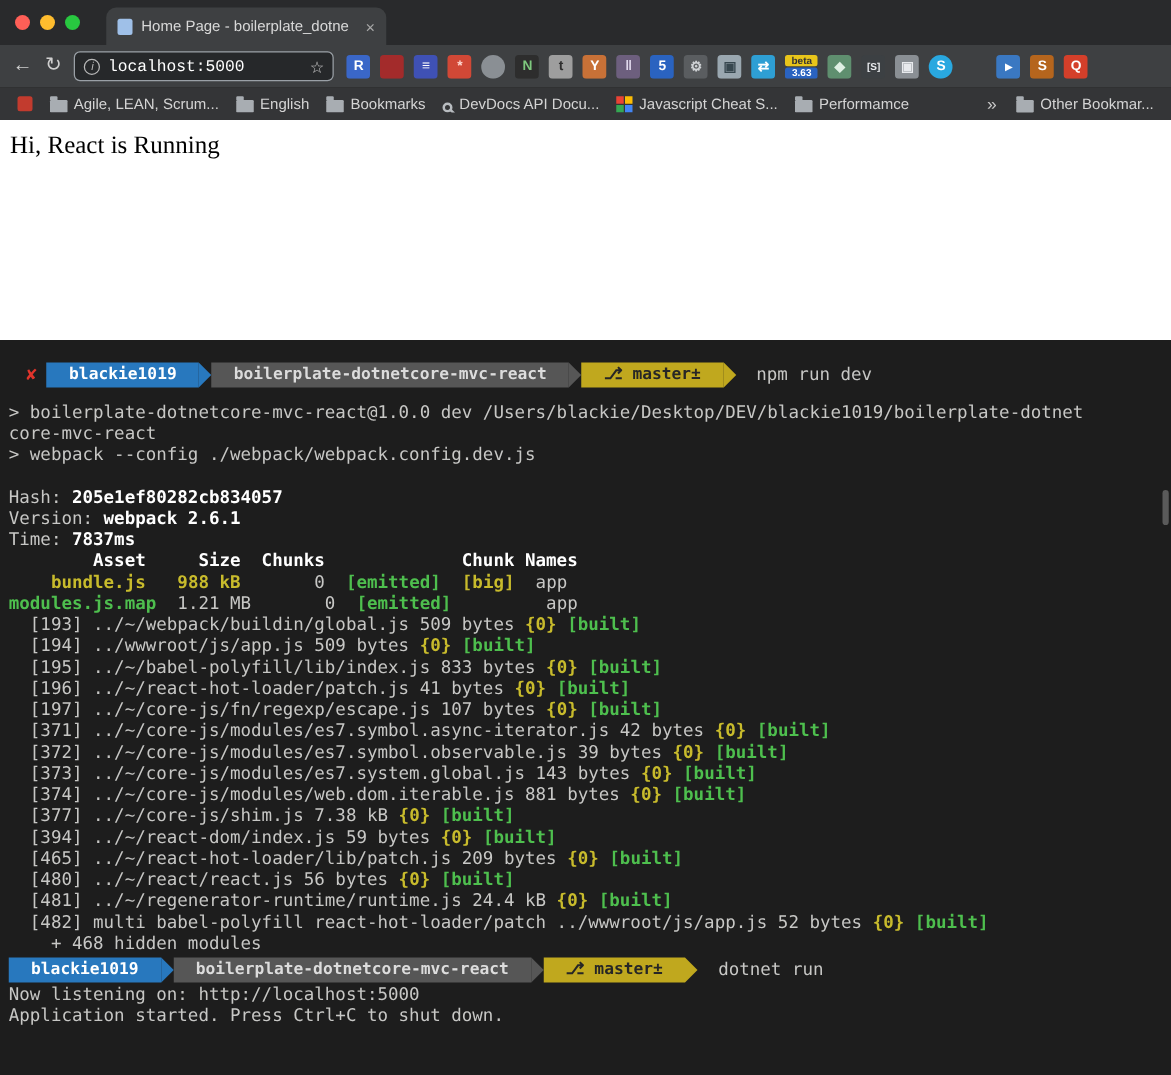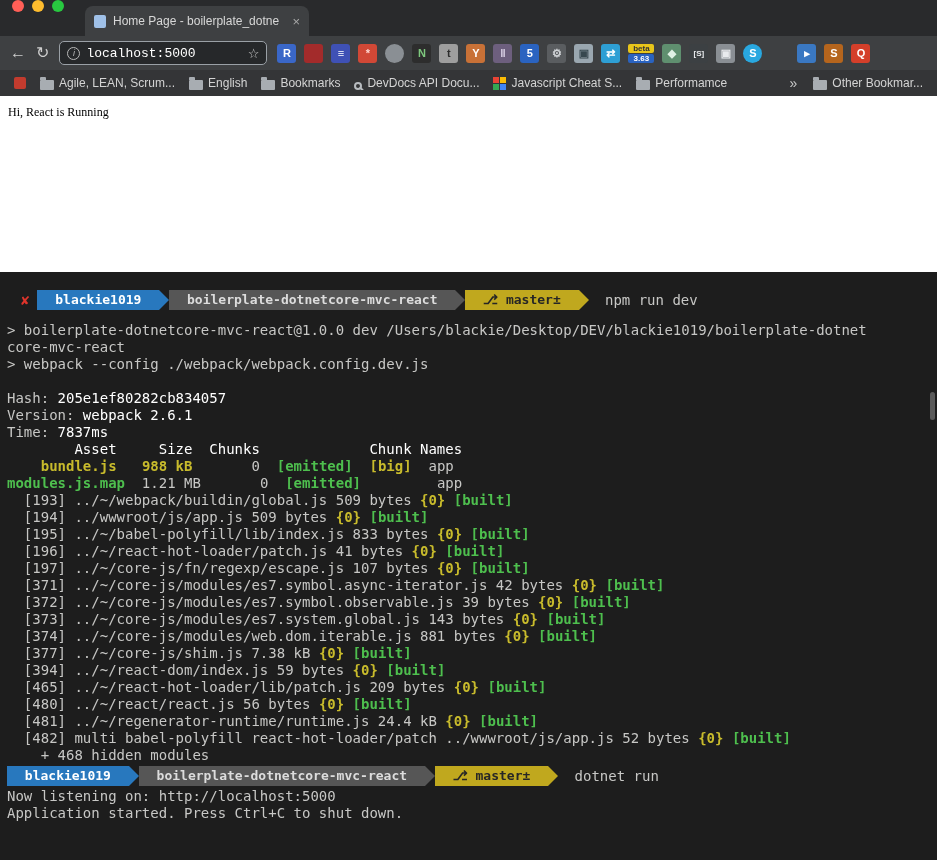--- a/index.html
+++ b/index.html
@@ -1,21 +1,21 @@
 <!DOCTYPE html>
 <html style="--t-bg: #1d1d1d; --t-fg: #c7c7c5; --t-white: #ffffff; --t-green: #4ebf4e; --t-yellow: #c8bb2c; --t-err: #e0342b; --t-p-blue: #2878be; --t-p-blue-fg: #ffffff; --t-p-gray: #565656; --t-p-gray-fg: #dcdcdc; --t-p-yellow: #c0a81e; --t-p-yellow-fg: #262626;"><head>
 <meta charset="utf-8">
 <style>
   * { box-sizing: border-box; margin: 0; padding: 0; }
   html, body { width: 937px; height: 860px; overflow: hidden; }
   body { font-family: "Liberation Sans", sans-serif; background: #1d1d1d; }
 
   
   .browser { width: 937px; }
-  .tabstrip { height: 36px; background: #292a2c; position: relative; display: flex; }
+  .tabstrip { height: 36px; background: #292a2c; position: relative; display: flex; align-items: center; }
   .traffic { display: flex; gap: 8px; padding-left: 12px; }
   .light { width: 12px; height: 12px; border-radius: 50%; display: inline-block; }
   .light.red { background: #ff5f57; }
   .light.yellow { background: #febc2e; }
   .light.green { background: #28c840; }
   .tab { position: absolute; left: 85px; top: 6px; width: 224px; height: 30px; background: #3e4042;
          border-radius: 8px 8px 0 0; display: flex; align-items: center; gap: 7px; padding: 0 9px; }
   .tab-favicon { width: 12px; height: 13px; background: #9fc0e8; border-radius: 2px; flex: 0 0 auto; }
   .tab-title { color: #d8d8d8; font-size: 12px; white-space: nowrap; overflow: hidden; flex: 1; }
   .tab-close { color: #a8a8a8; font-size: 13px; cursor: default; }
@@ -48,29 +48,29 @@
   .ic-magnifier { width: 8px; height: 8px; border: 2px solid #b8bcc0; border-radius: 50%; position: relative; }
   .ic-magnifier::after { content: ''; position: absolute; width: 5px; height: 2px; background: #b8bcc0;
                          transform: rotate(45deg); right: -4px; bottom: -2px; }
   .ic-grid { display: grid; grid-template-columns: 6px 6px; grid-template-rows: 6px 6px; gap: 1px; }
   .ic-grid i { display: block; }
   .bm-right { margin-left: auto; display: flex; align-items: center; gap: 8px; flex: 0 0 auto; }
   .bm-chevron { color: #c8c8c8; font-size: 14px; padding: 0 2px; }
 
   
   .page { height: 176px; background: #ffffff; color: #000; padding: 9px 8px;
-          font-family: "Liberation Serif", serif; font-size: 12px; }
+          font-family: "Liberation Serif", serif; font-size: 20px; }
 
   
   .terminal { height: 588px; background: var(--t-bg, #1d1d1d); padding: 8px 7px 0 7px; position: relative;
               font-family: "DejaVu Sans Mono", "Liberation Mono", monospace; font-size: 14px; line-height: 17px;
               color: var(--t-fg, #c7c7c5); overflow: hidden; }
   .tline { white-space: pre; }
   .c-fg { color: var(--t-fg, #c7c7c5); }
-  .c-w  { color: var(--t-white, #ffffff); font-weight: normal; }
+  .c-w  { color: var(--t-white, #ffffff); font-weight: bold; }
   .c-g  { color: var(--t-green, #4ebf4e); font-weight: bold; }
   .c-y  { color: var(--t-yellow, #c8bb2c); font-weight: bold; }
   .prompt { display: flex; align-items: stretch; height: 20px; margin: 2px 0; white-space: pre; }
   .prompt-top { margin-top: 10px; margin-bottom: 12px; }
   .perr { font-weight: bold; line-height: 20px; padding: 0 8px 0 14px; }
   .pseg { font-size: 13px; font-weight: bold; line-height: 20px; padding: 0 10px; }
   .parr { width: 0; height: 0; border-top: 10px solid transparent; border-bottom: 10px solid transparent;
           border-left: 10px solid; display: inline-block; }
   .pcmd { color: var(--t-fg, #c7c7c5); line-height: 20px; padding-left: 8px; text-align: right; }
   .scroll-thumb { position: absolute; right: 2px; top: 120px; width: 5px; height: 28px;

